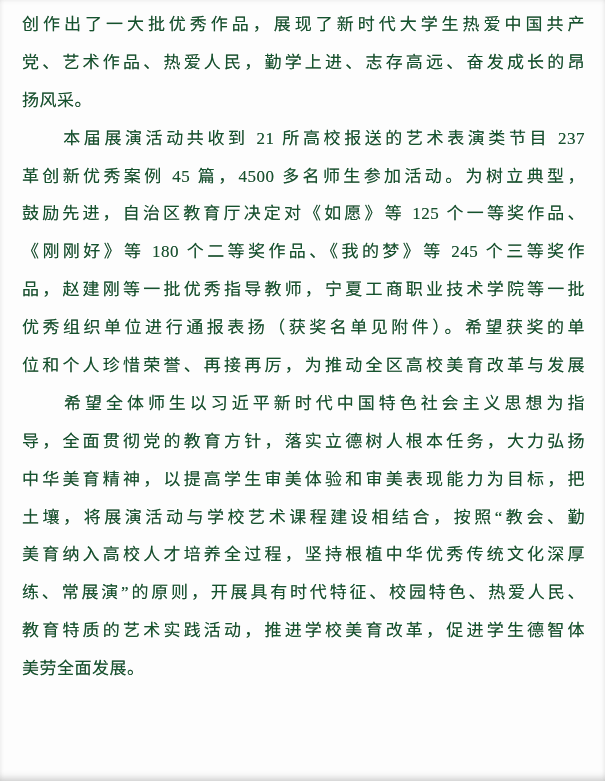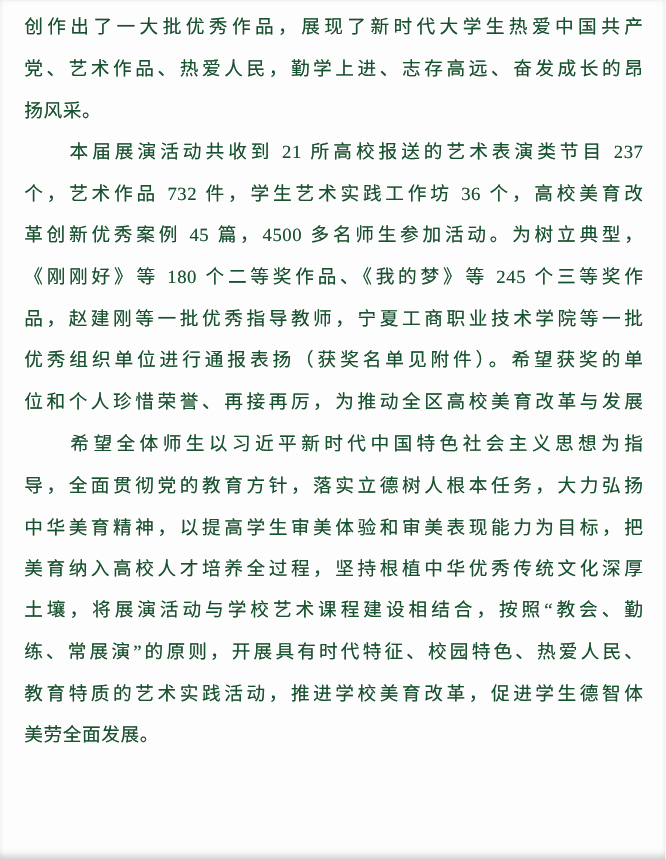--- a/index.html
+++ b/index.html
@@ -61,31 +61,31 @@
 <div class="page">
   <div class="textblock">
 
   <div class="paragraph">
         <div class="text-line">创作出了一大批优秀作品，展现了新时代大学生热爱中国共产</div>
         <div class="text-line">党、艺术作品、热爱人民，勤学上进、志存高远、奋发成长的昂</div>
         <div class="text-line para-end">扬风采。</div>
       </div>
       <div class="paragraph">
         <div class="text-line">　　本届展演活动共收到 21 所高校报送的艺术表演类节目 237</div>
-        <div class="text-line">个，艺术作品 732 件，学生艺术实践工作坊 36 个，高校美育改</div>
         <div class="text-line">革创新优秀案例 45 篇，4500 多名师生参加活动。为树立典型，</div>
+        <div class="text-line">鼓励先进，自治区教育厅决定对《如愿》等 125 个一等奖作品、</div>
         <div class="text-line">《刚刚好》等 180 个二等奖作品、《我的梦》等 245 个三等奖作</div>
         <div class="text-line">品，赵建刚等一批优秀指导教师，宁夏工商职业技术学院等一批</div>
         <div class="text-line">优秀组织单位进行通报表扬（获奖名单见附件）。希望获奖的单</div>
         <div class="text-line">位和个人珍惜荣誉、再接再厉，为推动全区高校美育改革与发展</div>
       </div>
       <div class="paragraph">
         <div class="text-line">　　希望全体师生以习近平新时代中国特色社会主义思想为指</div>
         <div class="text-line">导，全面贯彻党的教育方针，落实立德树人根本任务，大力弘扬</div>
         <div class="text-line">中华美育精神，以提高学生审美体验和审美表现能力为目标，把</div>
+        <div class="text-line">土壤，将展演活动与学校艺术课程建设相结合，按照“教会、勤</div>
         <div class="text-line">美育纳入高校人才培养全过程，坚持根植中华优秀传统文化深厚</div>
-        <div class="text-line">土壤，将展演活动与学校艺术课程建设相结合，按照“教会、勤</div>
         <div class="text-line">练、常展演”的原则，开展具有时代特征、校园特色、热爱人民、</div>
         <div class="text-line">教育特质的艺术实践活动，推进学校美育改革，促进学生德智体</div>
         <div class="text-line para-end">美劳全面发展。</div>
       </div>
     </div>
 </div>
 
 </body></html>

